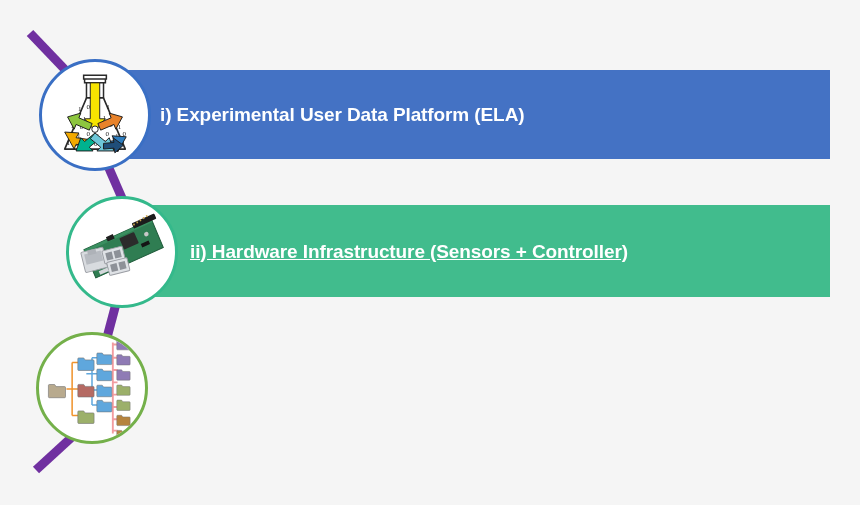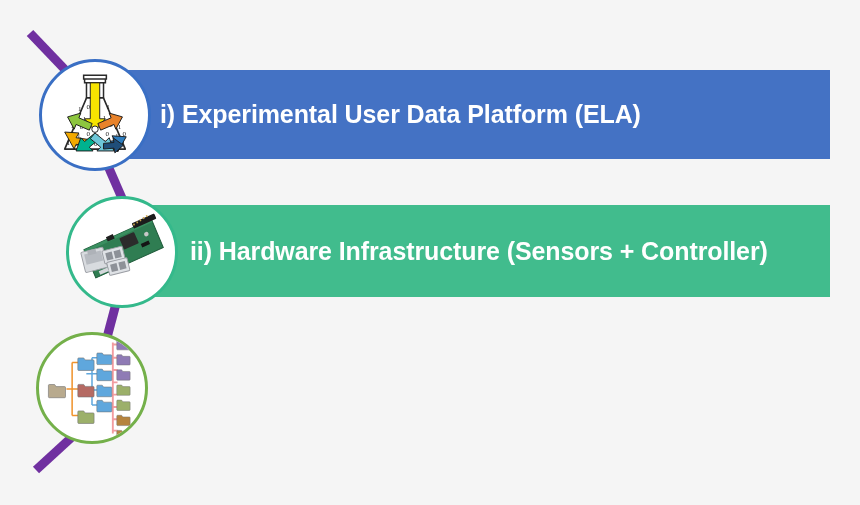--- a/index.html
+++ b/index.html
@@ -42,27 +42,27 @@
     align-items: center;
     z-index: 2;
   }
   .bar-1 { top: 70px;  background: #4472c4; }
   .bar-2 { top: 205px; background: #41bc8d; height: 92px; }
   .bar-3 { top: 343px; background: #70ad47; height: 92px; }
 
   .bar-label {
     color: #ffffff;
     font-weight: bold;
-    font-size: 25px;
+    font-size: 19px;
     letter-spacing: -0.1px;
     white-space: nowrap;
     line-height: 1;
   }
   .bar-1 .bar-label { padding-left: 54px; }
-  .bar-2 .bar-label { padding-left: 84px; }
+  .bar-2 .bar-label { padding-left: 84px; text-decoration: underline; }
   .bar-3 .bar-label { padding-left: 54px; }
 
   
   .badge {
     position: absolute;
     border-radius: 50%;
     background: #ffffff;
     z-index: 3;
     overflow: hidden;
   }

